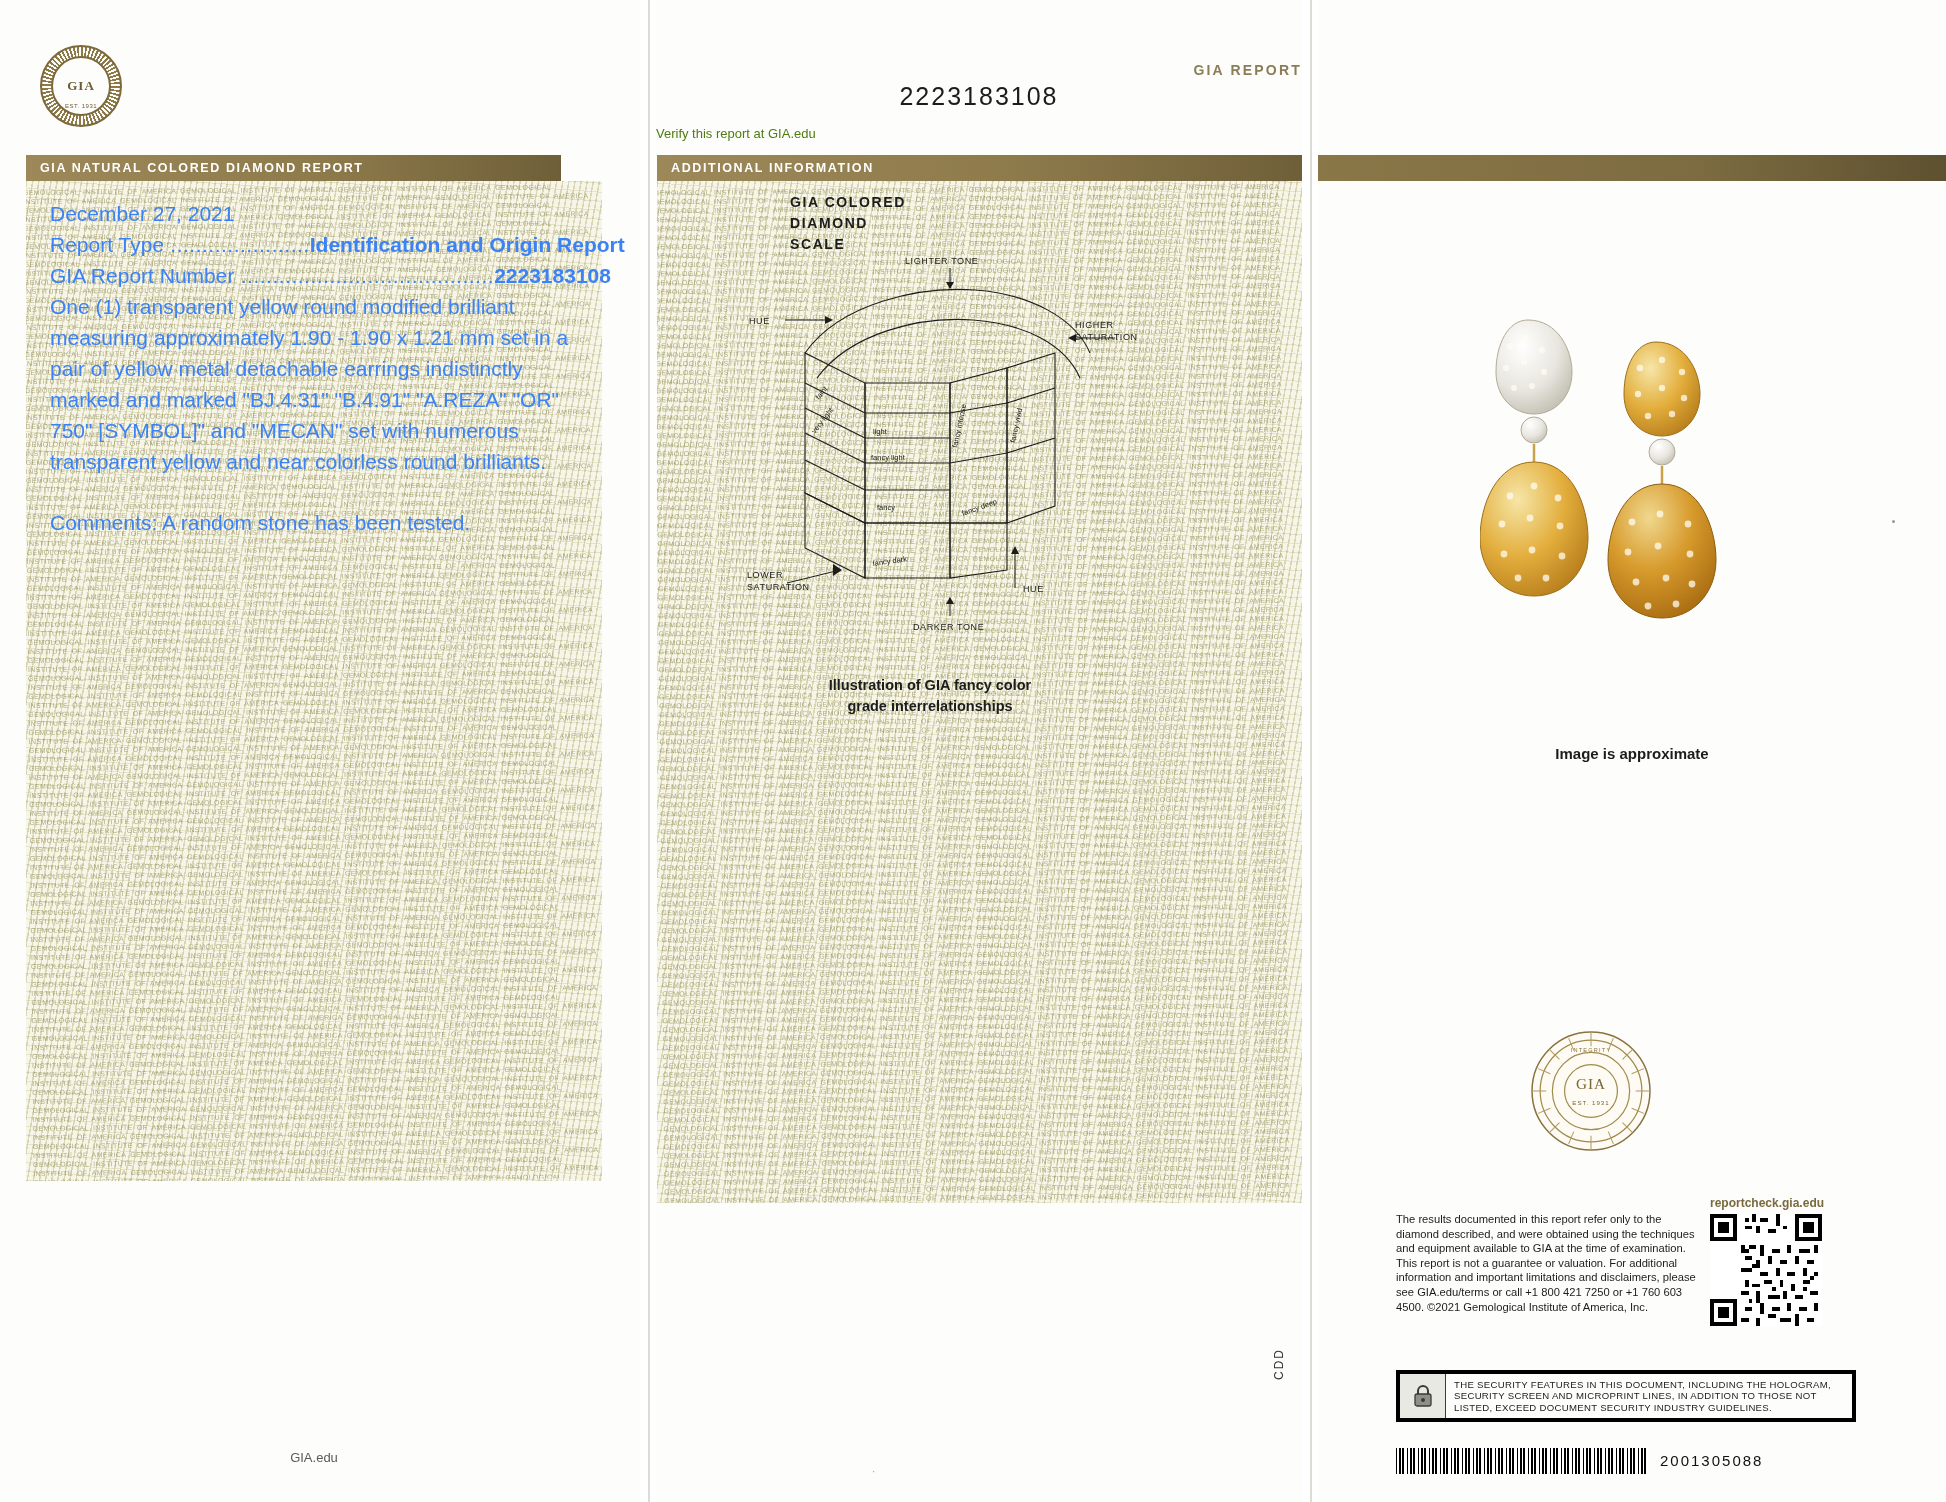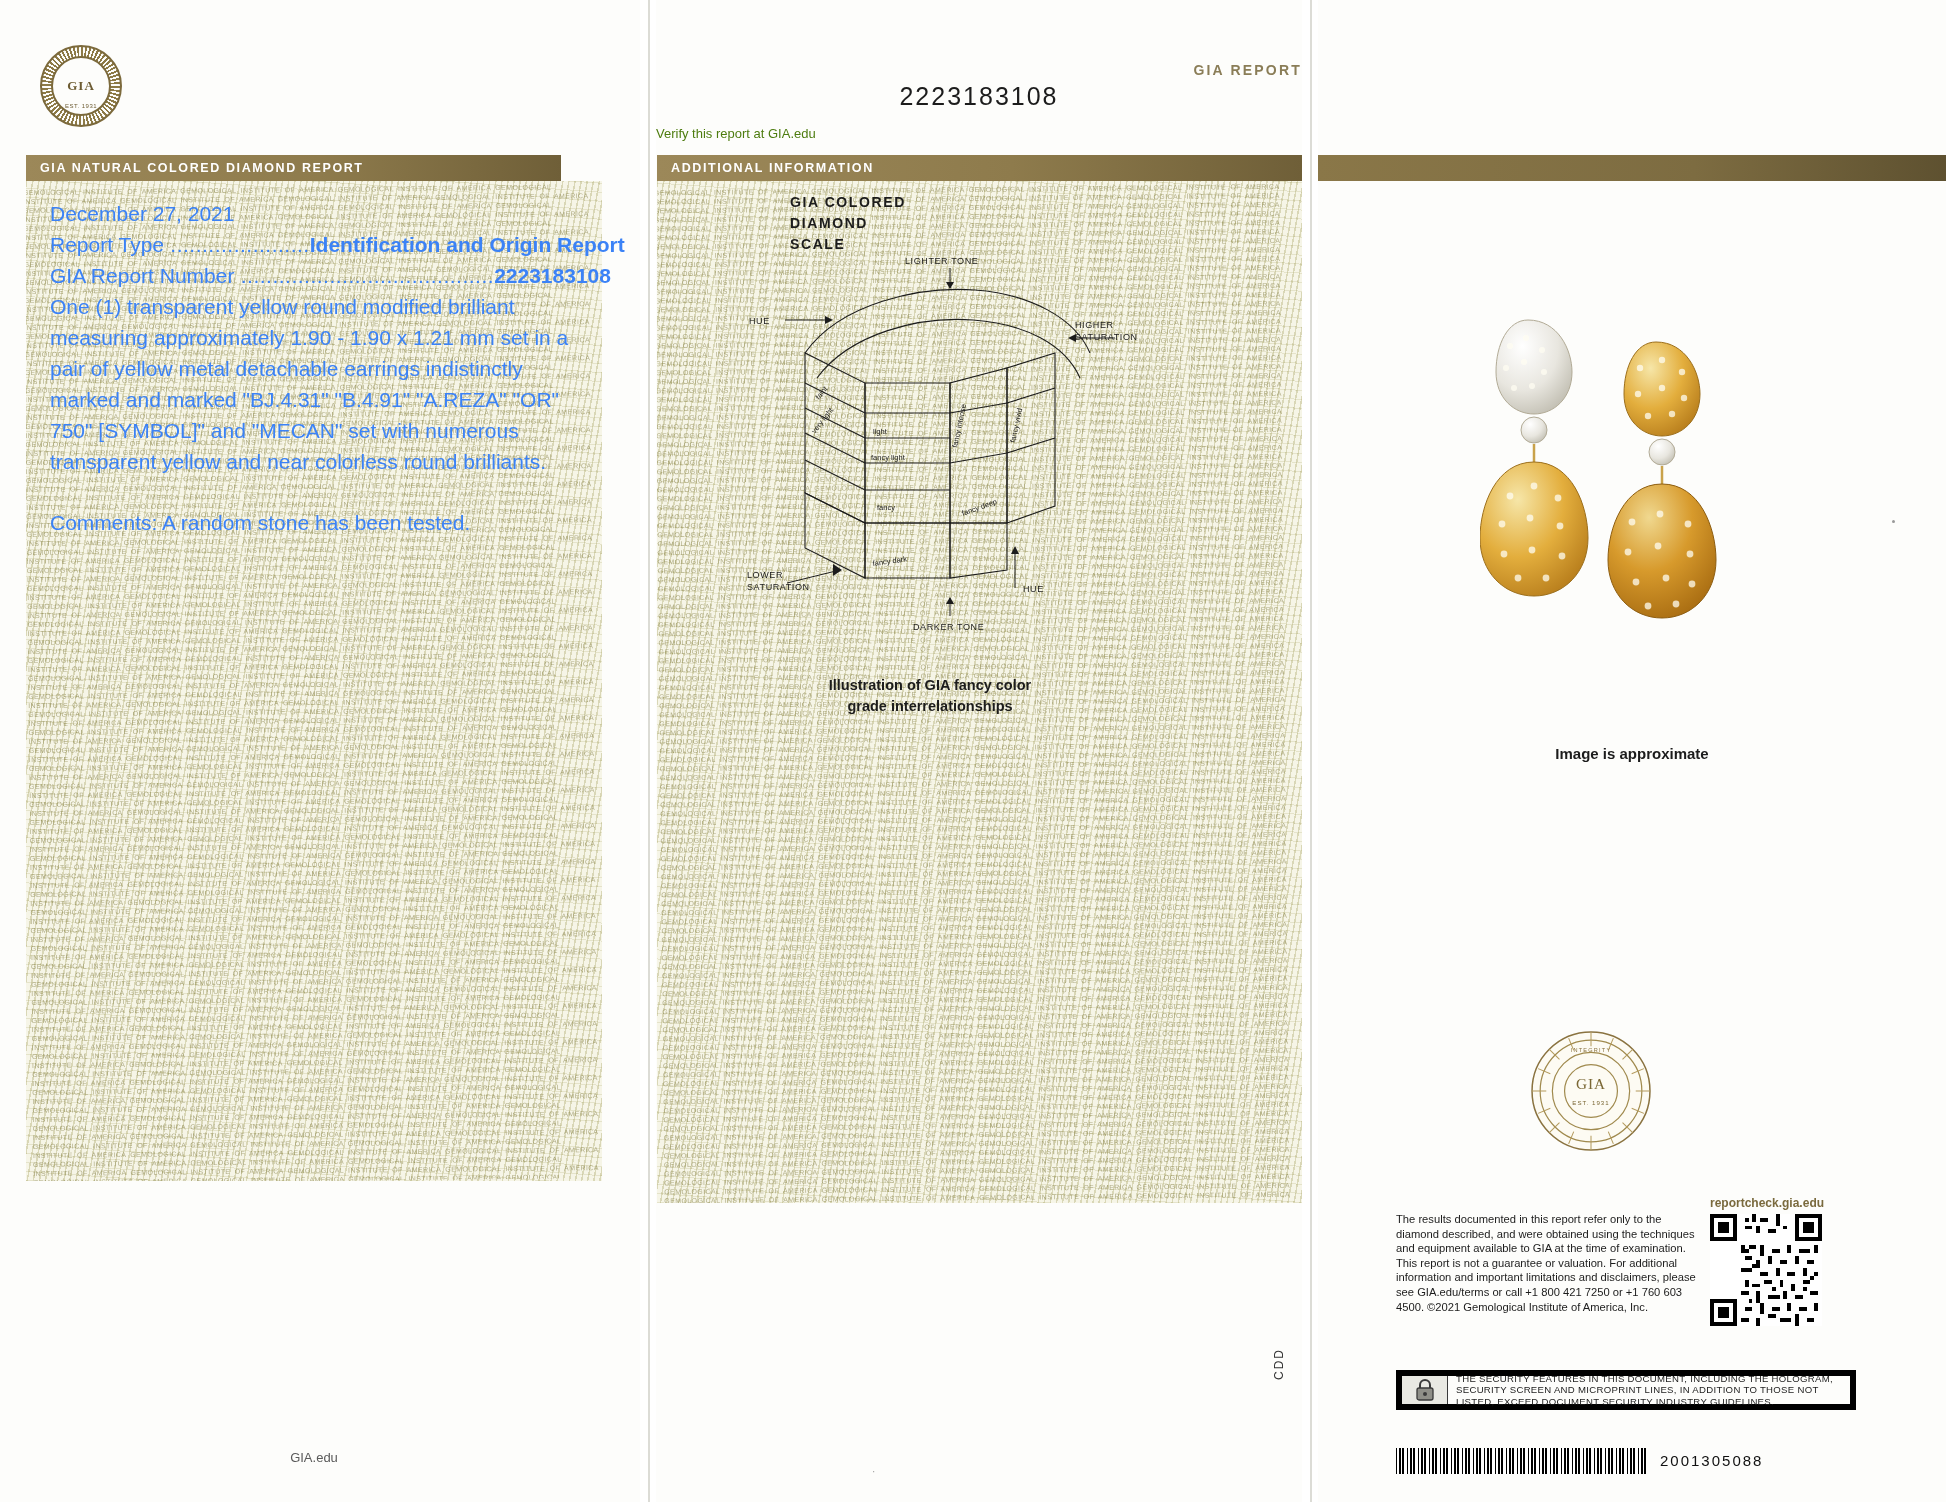--- a/index.html
+++ b/index.html
@@ -179,21 +179,21 @@
   .reportcheck-label {
     position: absolute; left: 1710px; top: 1196px;
     font-size: 12px; color: #7a6a3e; font-weight: bold;
   }
   .qr {
     position: absolute; left: 1710px; top: 1214px;
     width: 112px; height: 112px;
   }
   .security-note {
     position: absolute; left: 1396px; top: 1370px; width: 460px;
-    height: 40px; border: 6px solid #000000;
+    height: 52px; border: 4px solid #000000;
     display: flex; align-items: center;
   }
   .security-note .lockbox {
     width: 46px; height: 100%;
     border-right: 1px solid #3a3a3a;
     display: flex; align-items: center; justify-content: center;
     background: #e9e9e3;
   }
   .security-note .txt {
     flex: 1; padding: 3px 8px;

